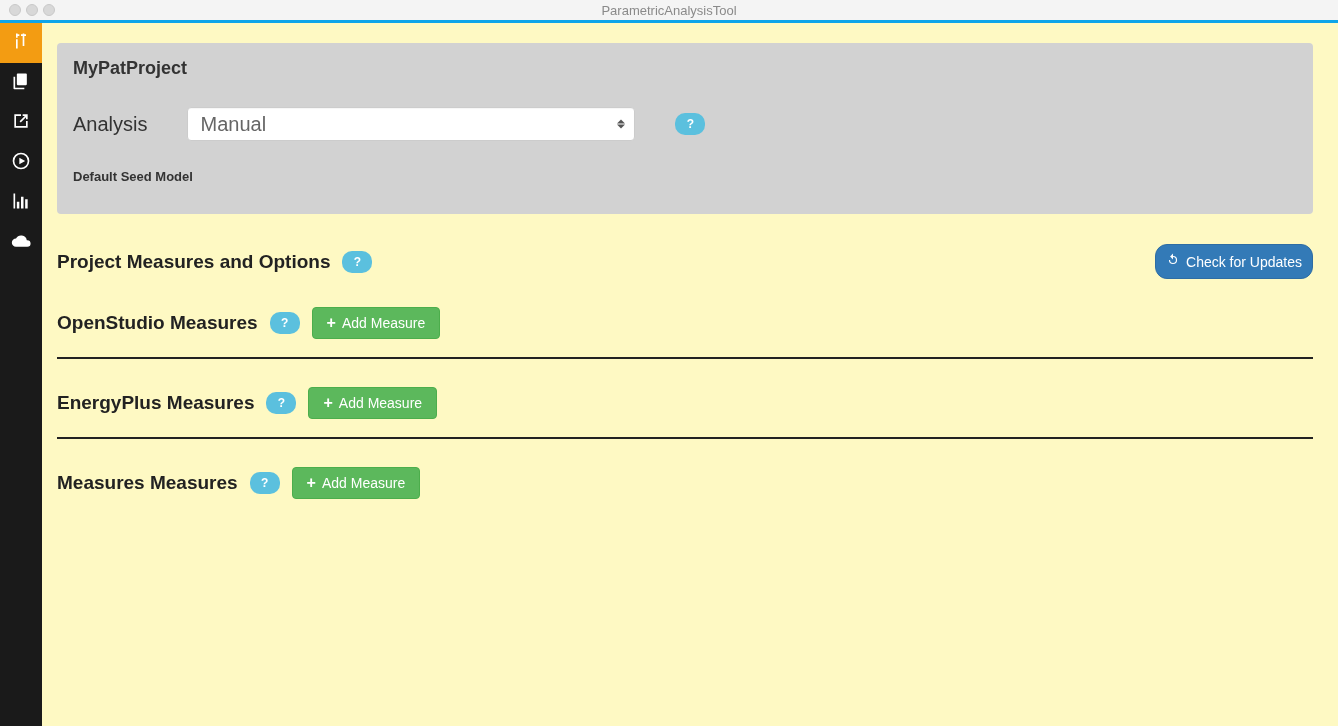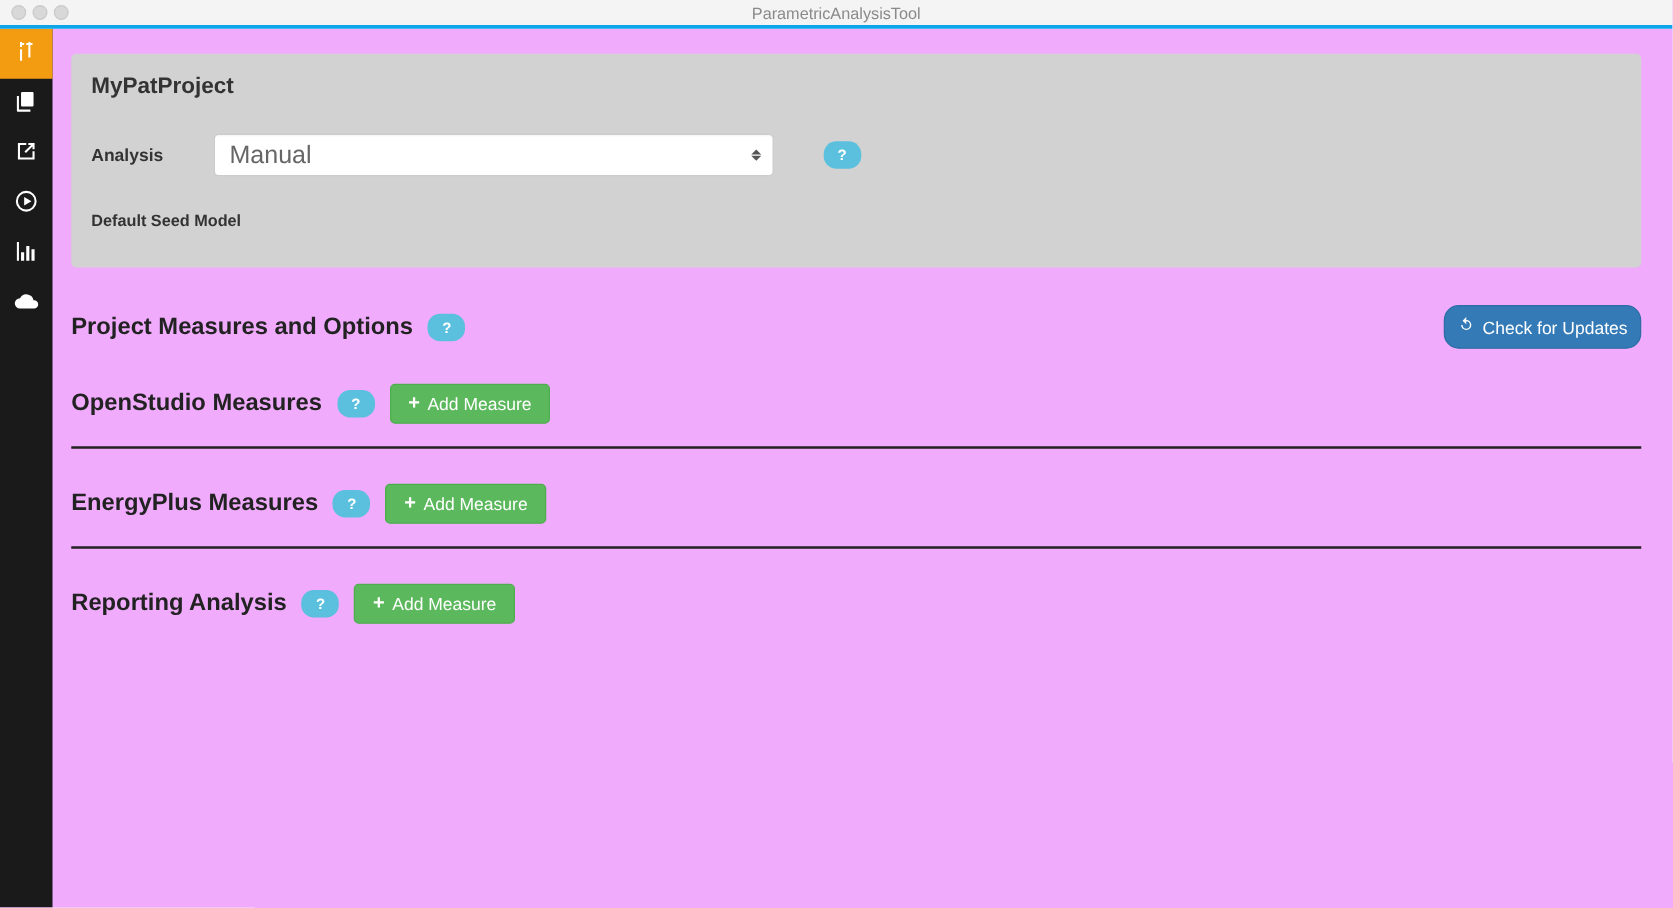--- a/index.html
+++ b/index.html
@@ -3,32 +3,32 @@
 <meta charset="utf-8">
 <style>
   * { box-sizing: border-box; font-family: -apple-system, BlinkMacSystemFont, "Helvetica Neue", Arial, sans-serif; }
   body { margin: 0; padding: 0; background: #f5f5f5; width: 1338px; height: 726px; overflow: hidden; }
   
   .titlebar { height: 23px; background: #f4f4f4; border-bottom: 3px solid #0ea5e9; display: flex; align-items: center; position: relative; }
   .traffic-lights { display: flex; gap: 5px; margin-left: 9px; }
   .tl { width: 12px; height: 12px; border-radius: 50%; background: #d8d8d8; border: 1px solid #c9c9c9; }
   .title-text { position: absolute; left: 0; right: 0; text-align: center; font-size: 13px; color: #8a8a8a; pointer-events: none; }
   
-  .app { display: flex; height: calc(100% - 23px); background: #f0abfc; }
+  .app { display: flex; height: calc(100% - 23px); background: #fef9c3; }
   .sidebar { width: 42px; background: #1a1a1a; display: flex; flex-direction: column; }
   .sidebar-item { width: 42px; height: 40px; display: flex; align-items: center; justify-content: center; color: #fff; cursor: pointer; }
   .sidebar-item.active { background: #f39c12; }
   .sidebar-item svg { width: 20px; height: 20px; fill: #fff; }
   
   .main { flex: 1; overflow: auto; padding: 20px 25px 20px 15px; }
   
   .config-card { background: #d2d2d2; border-radius: 4px; padding: 15px 20px 22px 16px; }
   .project-name { font-size: 18px; font-weight: bold; color: #333; margin-bottom: 28px; }
   .analysis-row { display: flex; align-items: center; gap: 40px; margin-bottom: 28px; }
-  .analysis-label { font-size: 14px; font-weight: bold; color: #333; }
+  .analysis-label { font-size: 20px; font-weight: normal; color: #333; }
   .select-wrap { position: relative; width: 448px; }
   .select { width: 100%; height: 34px; background: #fff; border: 1px solid #ccc; border-radius: 4px; padding: 0 30px 0 12px; font-size: 20px; color: #666; appearance: none; cursor: pointer; box-shadow: inset 0 1px 1px rgba(0,0,0,0.04); }
   .select-caret { position: absolute; right: 10px; top: 50%; transform: translateY(-50%); pointer-events: none; display:flex; flex-direction:column; gap:1px; }
   .caret-up { width:0; height:0; border-left:4px solid transparent; border-right:4px solid transparent; border-bottom:4px solid #555; }
   .caret-down { width:0; height:0; border-left:4px solid transparent; border-right:4px solid transparent; border-top:4px solid #555; }
   
   .help-badge { display:inline-flex; align-items:center; justify-content:center; width: 30px; height: 22px; background: #5bc0de; color: #fff; border-radius: 10px; font-size: 12px; font-weight: bold; cursor: pointer; }
   
   .file-row { display: flex; gap: 73px; }
   .file-col { display: flex; flex-direction: column; }
@@ -169,21 +169,21 @@
         <span class="help-badge">?</span>
         <button class="btn-success">
           <span class="plus">+</span>
           <span>Add Measure</span>
         </button>
       </div>
     </div>
 
     <div class="measure-group last">
       <div class="measure-header">
-        <div class="measure-title">Reporting Analysis</div>
+        <div class="measure-title">Measures Measures</div>
         <span class="help-badge">?</span>
         <button class="btn-success">
           <span class="plus">+</span>
           <span>Add Measure</span>
         </button>
       </div>
     </div>
 
   </div>
 </div>

